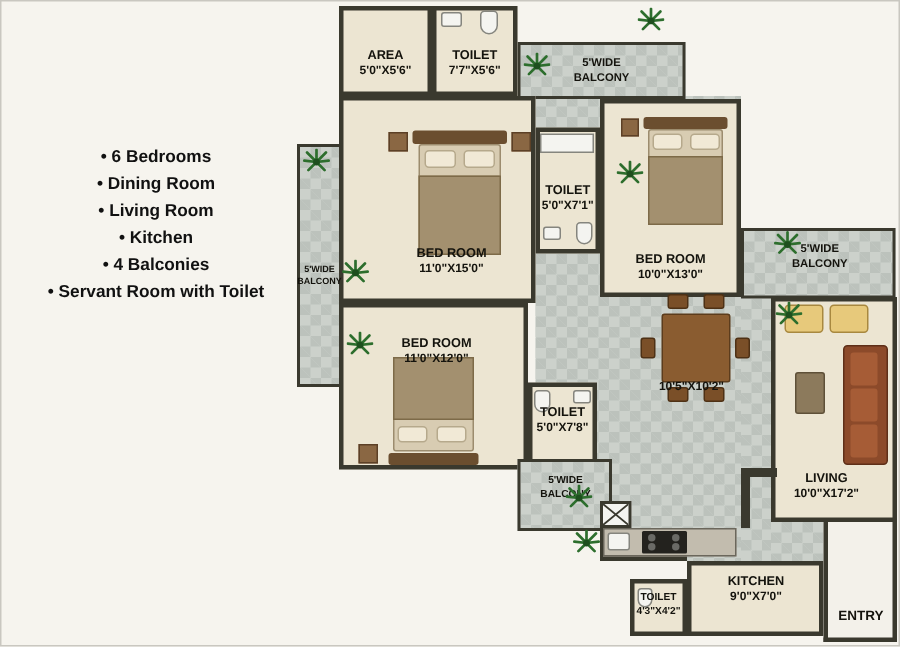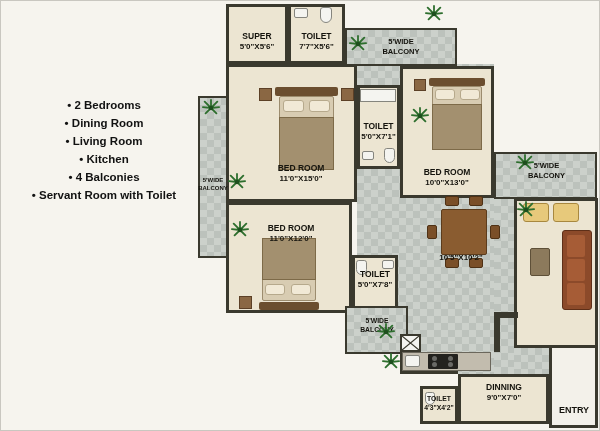--- a/index.html
+++ b/index.html
@@ -44,21 +44,21 @@
   .summary .feat  { font-size:11.5px; font-weight:700; margin-top:6px; }
   .summary .feats { margin-top:10px; }
 </style>
 </head>
 <body>
 
 <div id="canvas">
 
   <div class="summary">
     <div class="feats">
-      <div class="feat">• 2 Bedrooms</div>
+      <div class="feat">• 6 Bedrooms</div>
       <div class="feat">• Dining Room</div>
       <div class="feat">• Living Room</div>
       <div class="feat">• Kitchen</div>
       <div class="feat">• 4 Balconies</div>
       <div class="feat">• Servant Room with Toilet</div>
     </div>
   </div>
 
   <div class="tiles" style="left:356px;top:63px;width:137px;height:310px"></div>
   <div class="tiles" style="left:493px;top:198px;width:20px;height:175px"></div>
@@ -153,21 +153,21 @@
   <div class="furn white-fix sinkf" style="left:293px;top:7px;width:14px;height:10px"></div>
   <div class="furn white-fix wc" style="left:319px;top:6px;width:12px;height:16px"></div>
   <div class="furn white-fix" style="left:359px;top:88px;width:36px;height:13px"></div>
   <div class="furn white-fix wc" style="left:383px;top:147px;width:11px;height:15px"></div>
   <div class="furn white-fix sinkf" style="left:361px;top:150px;width:12px;height:9px"></div>
   <div class="furn white-fix wc" style="left:355px;top:259px;width:11px;height:15px"></div>
   <div class="furn white-fix sinkf" style="left:381px;top:259px;width:12px;height:9px"></div>
   <div class="furn white-fix wc" style="left:424px;top:391px;width:10px;height:13px"></div>
 
   <div class="lbl" style="left:227px;top:30px;width:58px">
-    <div class="l1">SUPER</div>
+    <div class="l1">AREA</div>
     <div class="l2">5'0"X5'6"</div>
   </div>
   <div class="lbl" style="left:289px;top:30px;width:53px">
     <div class="l1">TOILET</div>
     <div class="l2">7'7"X5'6"</div>
   </div>
   <div class="lbl b" style="left:346px;top:36px;width:108px">
     <div class="l1">5'WIDE</div>
     <div class="l2">BALCONY</div>
   </div>
@@ -195,26 +195,30 @@
     <div class="l1">BED ROOM</div>
     <div class="l2">11'0"X12'0"</div>
   </div>
   <div class="lbl" style="left:351px;top:268px;width:46px">
     <div class="l1">TOILET</div>
     <div class="l2">5'0"X7'8"</div>
   </div>
   <div class="lbl" style="left:410px;top:252px;width:100px">
     <div class="l2">10'5"X10'2"</div>
   </div>
+  <div class="lbl" style="left:505px;top:312px;width:90px">
+    <div class="l1">LIVING</div>
+    <div class="l2">10'0"X17'2"</div>
+  </div>
   <div class="lbl sm" style="left:346px;top:316px;width:60px">
     <div class="l1">5'WIDE</div>
     <div class="l2">BALCONY</div>
   </div>
   <div class="lbl" style="left:460px;top:381px;width:86px">
-    <div class="l1">DINNING</div>
+    <div class="l1">KITCHEN</div>
     <div class="l2">9'0"X7'0"</div>
   </div>
   <div class="lbl sm" style="left:420px;top:394px;width:36px">
     <div class="l1">TOILET</div>
     <div class="l2">4'3"X4'2"</div>
   </div>
   <div class="lbl entry" style="left:552px;top:404px;width:42px">ENTRY</div>
 
   <span class="plant" style="left:201px;top:98px"><svg width="18" height="18" viewBox="0 0 20 20">
         <g stroke="#2d6e2d" stroke-width="2" stroke-linecap="round" fill="none">

